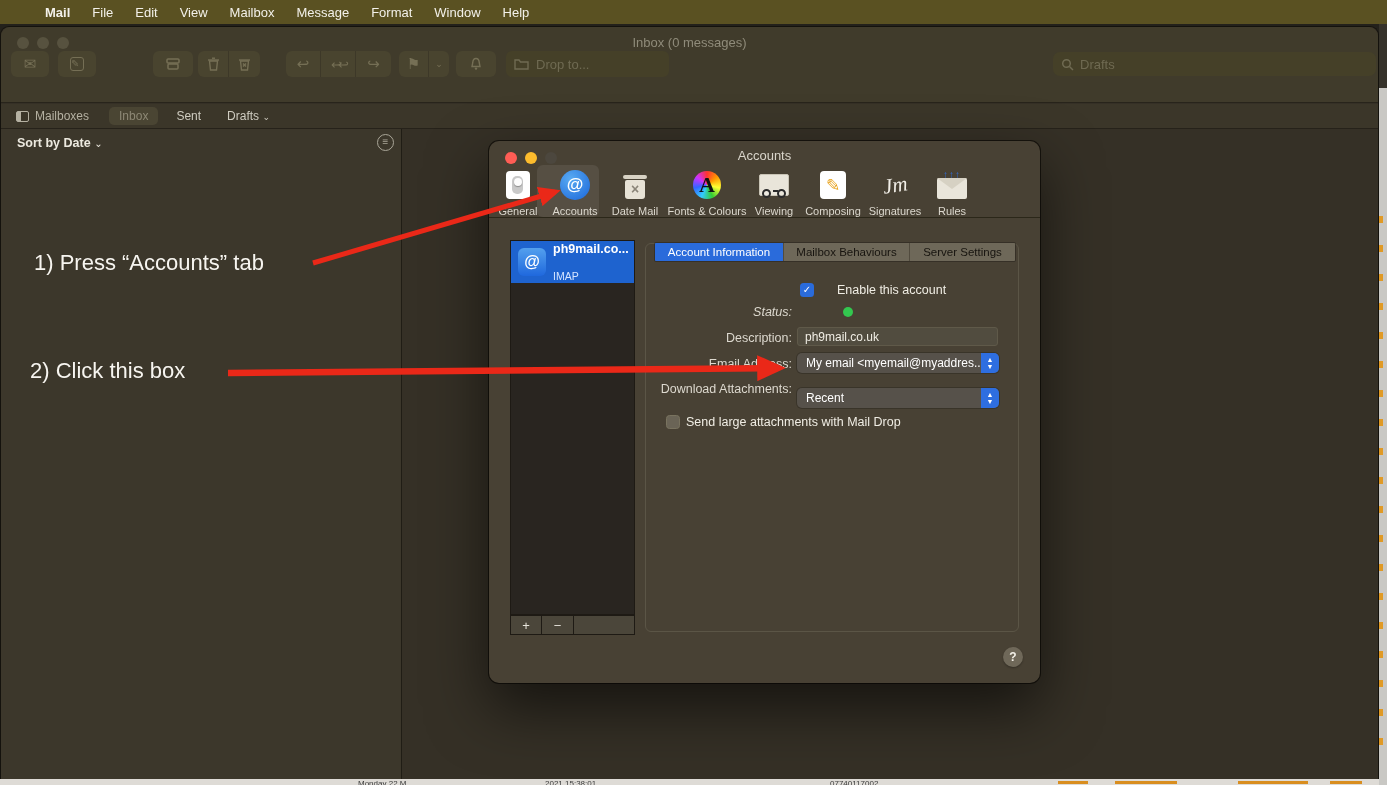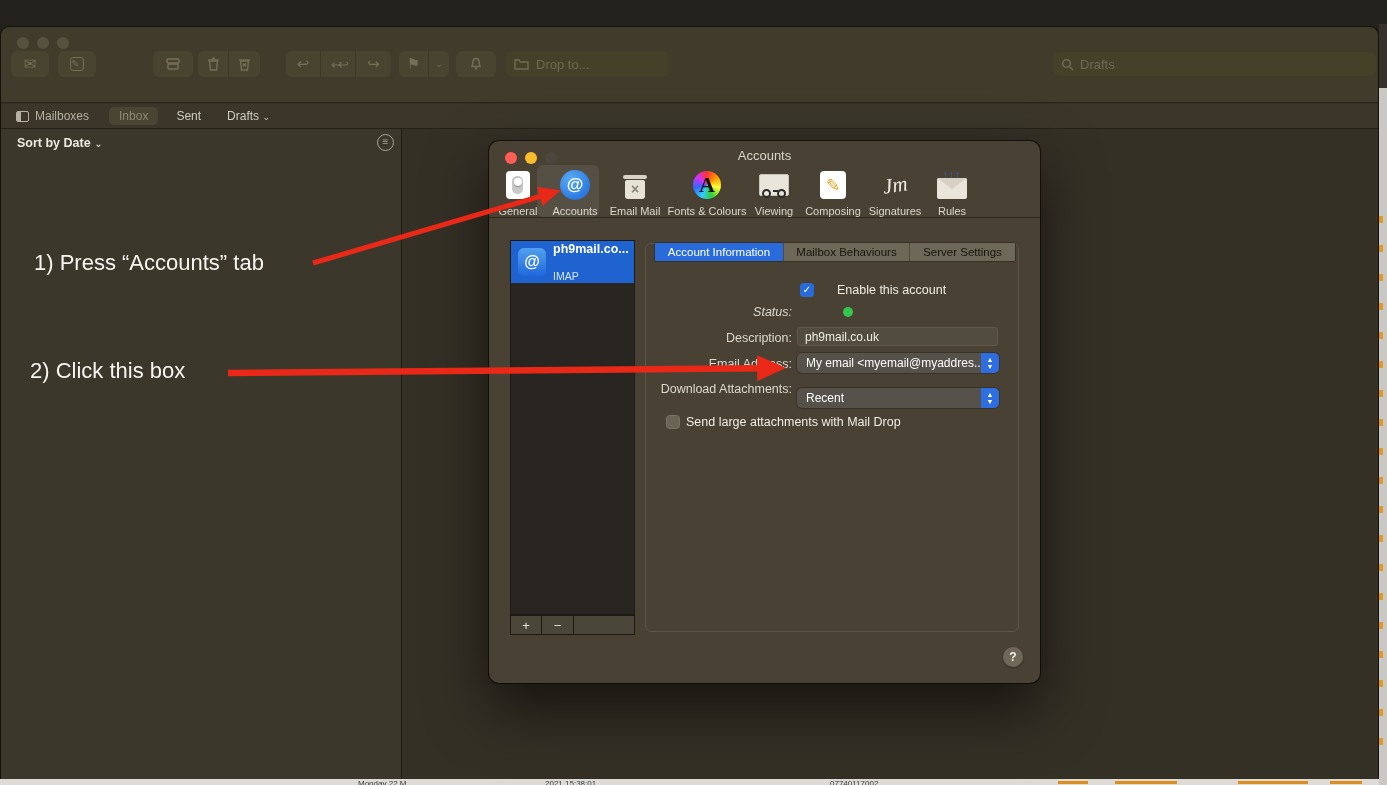--- a/index.html
+++ b/index.html
@@ -67,26 +67,39 @@
   #rs-marks{position:absolute;left:0;top:170px;width:4px;height:560px;background:repeating-linear-gradient(180deg,transparent 0 22px,#e09a25 22px 29px);}
   #bottomsliver{left:0;top:779px;width:1379px;height:6px;background:#dedbd6;overflow:hidden;color:#3a3a3a;font-size:8px;}
   .bmark{position:absolute;top:2px;height:3px;background:#d98e1f;}
   svg{display:block;}
 </style>
 </head>
 <body>
 
 <div id="screen">
 
+  <div id="menubar" class="abs">
+    <span class="apple"></span>
+    <span class="mi" style="font-weight:bold">Mail</span>
+    <span class="mi">File</span>
+    <span class="mi">Edit</span>
+    <span class="mi">View</span>
+    <span class="mi">Mailbox</span>
+    <span class="mi">Message</span>
+    <span class="mi">Format</span>
+    <span class="mi">Window</span>
+    <span class="mi">Help</span>
+  </div>
 
   <div id="mailwin" class="abs">
     <div id="mw-chrome" class="abs">
       <div class="abs" style="left:16px;top:8px;">
         <span class="tl tl-dim"></span><span class="tl tl-dim"></span><span class="tl tl-dim"></span>
       </div>
+      <div id="mw-title" class="abs">Inbox (0 messages)</div>
 
       <div class="tbtn" style="left:10px;width:38px;">
         <span>✉</span>
       </div>
       <div class="tbtn" style="left:57px;width:38px;">
         <span style="border:1.5px solid #756f55;border-radius:3px;width:14px;height:14px;font-size:10px;line-height:12px;">✎</span>
       </div>
       <div class="tbtn" style="left:152px;width:40px;">
         <span>
             <svg width="14" height="14" viewBox="0 0 14 14">
@@ -200,21 +213,21 @@
         </div>
       <span style="position:relative;">Accounts</span>
     </div>
     <div class="pticon" style="left:115px;">
       <div class="ic">
           <span style="position:relative;width:24px;height:27px;">
             <span style="position:absolute;left:0;top:3px;width:24px;height:4px;background:#d8d2c4;border-radius:2px;"></span>
             <span style="position:absolute;left:2px;top:8px;width:20px;height:19px;background:#e7e2d6;border-radius:2px 2px 3px 3px;color:#8a8478;font-weight:bold;font-size:14px;line-height:19px;text-align:center;">×</span>
           </span>
         </div>
-      <span>Email Mail</span>
+      <span>Date Mail</span>
     </div>
     <div class="pticon" style="left:172px;width:92px;">
       <div class="ic">
           <span style="width:28px;height:28px;border-radius:50%;background:conic-gradient(#f33,#f90,#ff3,#3c3,#3cf,#36f,#c3f,#f33);display:flex;align-items:center;justify-content:center;">
             <span style="color:#111;font-family:'Liberation Serif',serif;font-weight:bold;font-size:22px;">A</span>
           </span>
         </div>
       <span>Fonts &amp; Colours</span>
     </div>
     <div class="pticon" style="left:254px;">

